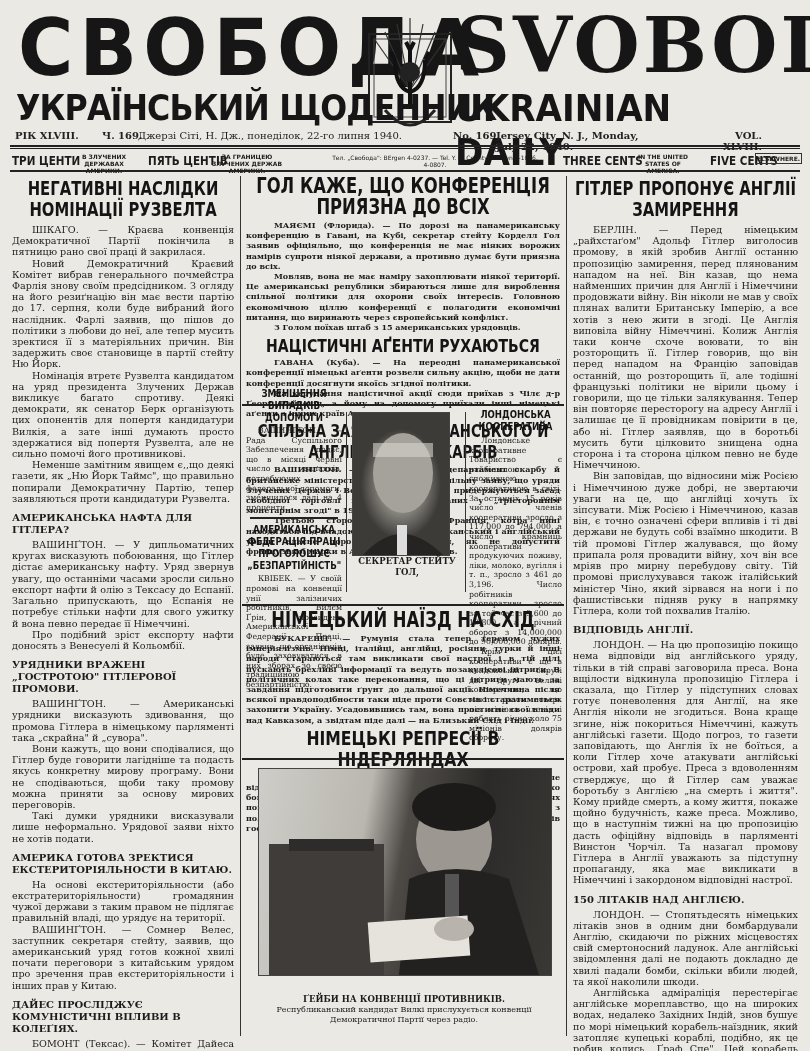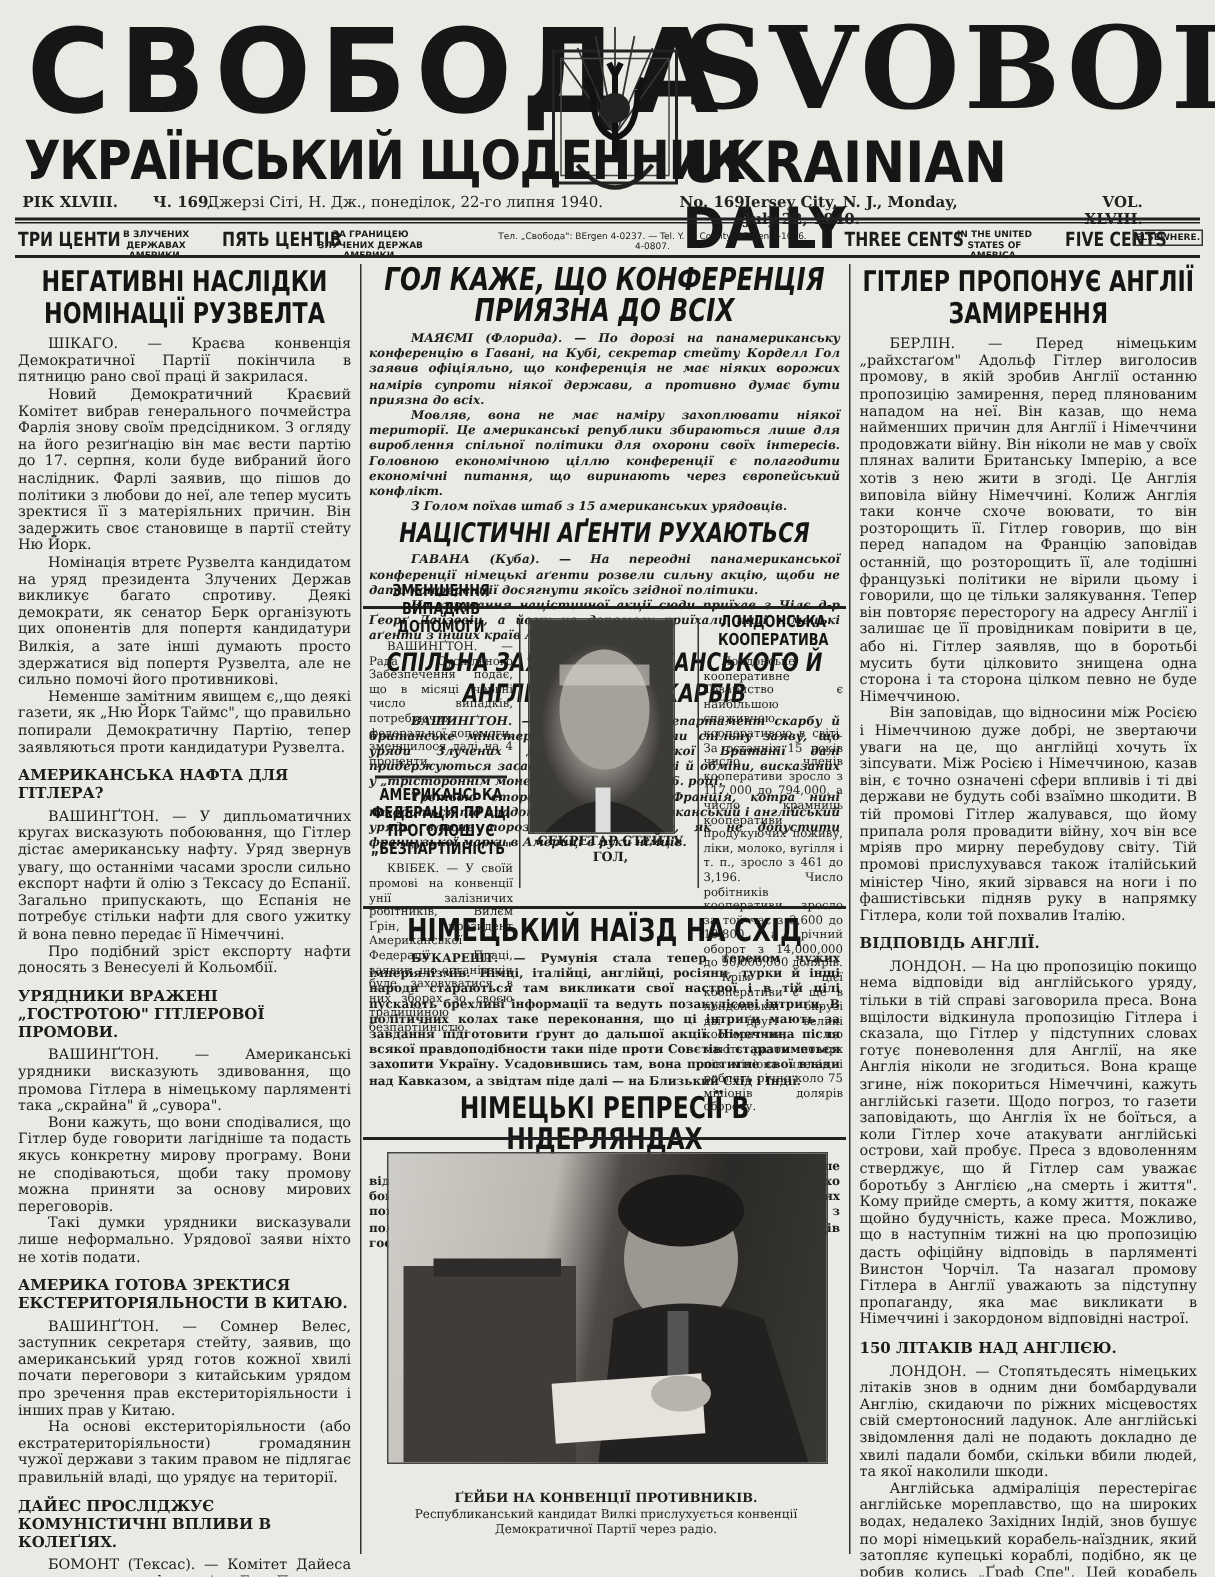--- a/index.html
+++ b/index.html
@@ -145,29 +145,29 @@
     <div class="h2">АМЕРИКАНСЬКА НАФТА ДЛЯ ГІТЛЕРА?</div>
     <p>ВАШИНҐТОН. — У дипльоматичних кругах висказують побоювання, що Гітлер дістає американську нафту. Уряд звернув увагу, що останніми часами зросли сильно експорт нафти й олію з Тексасу до Еспанії. Загально припускають, що Еспанія не потребує стільки нафти для свого ужитку й вона певно передає її Німеччині.</p>
     <p>Про подібний зріст експорту нафти доносять з Венесуелі й Кольомбії.</p>
 
     <div class="h2">УРЯДНИКИ ВРАЖЕНІ „ГОСТРОТОЮ" ГІТЛЕРОВОЇ ПРОМОВИ.</div>
     <p>ВАШИНҐТОН. — Американські урядники висказують здивовання, що промова Гітлера в німецькому парляменті така „скрайна" й „сувора".</p>
     <p>Вони кажуть, що вони сподівалися, що Гітлер буде говорити лагідніше та подасть якусь конкретну мирову програму. Вони не сподіваються, щоби таку промову можна приняти за основу мирових переговорів.</p>
     <p>Такі думки урядники висказували лише неформально. Урядової заяви ніхто не хотів подати.</p>
 
     <div class="h2">АМЕРИКА ГОТОВА ЗРЕКТИСЯ ЕКСТЕРИТОРІЯЛЬНОСТИ В КИТАЮ.</div>
+    <p>На основі екстериторіяльности (або екстратериторіяльности) громадянин чужої держави з таким правом не підлягає правильній владі, що урядує на території.</p>
     <p>ВАШИНҐТОН. — Сомнер Велес, заступник секретаря стейту, заявив, що американський уряд готов кожної хвилі почати переговори з китайським урядом про зречення прав екстериторіяльности і інших прав у Китаю.</p>
-    <p>На основі екстериторіяльности (або екстратериторіяльности) громадянин чужої держави з таким правом не підлягає правильній владі, що урядує на території.</p>
 
     <div class="h2">ДАЙЕС ПРОСЛІДЖУЄ КОМУНІСТИЧНІ ВПЛИВИ В КОЛЕҐІЯХ.</div>
     <p>БОМОНТ (Тексас). — Комітет Дайеса переслухав шерифа повіту Ель Пасо про впливи комуністів у стейтових колеґіях і інших установах.</p>
 
   </div>
 
-  <div class="col" style="left:246px; width:314px;font-style:italic;">
+  <div class="col" style="left:246px; width:314px;">
     <div class="h-cond h1" style="font-size:21px; margin:0 -40px 2px -40px;">ГОЛ КАЖЕ, ЩО КОНФЕРЕНЦІЯ ПРИЯЗНА ДО ВСІХ</div>
     <div class="mid-body">
       <p>МАЯЄМІ (Флорида). — По дорозі на панамериканську конференцію в Гавані, на Кубі, секретар стейту Корделл Гол заявив офіціяльно, що конференція не має ніяких ворожих намірів супроти ніякої держави, а противно думає бути приязна до всіх.</p>
       <p>Мовляв, вона не має наміру захоплювати ніякої території. Це американські републики збираються лише для вироблення спільної політики для охорони своїх інтересів. Головною економічною ціллю конференції є полагодити економічні питання, що виринають через європейський конфлікт.</p>
       <p>З Голом поїхав штаб з 15 американських урядовців.</p>
     </div>
     <div class="h-cond h1" style="font-size:18px; margin:3px -30px 1px -30px;">НАЦІСТИЧНІ АҐЕНТИ РУХАЮТЬСЯ</div>
     <div class="mid-body">
       <p>ГАВАНА (Куба). — На переодні панамериканської конференції німецькі аґенти розвели сильну акцію, щоби не дати конференції досягнути якоїсь згідної політики.</p>
       <p>На керування націстичної акції сюди приїхав з Чілє д-р Ґеорґ Лайзевіц, а йому на допомогу приїхали інші німецькі аґенти з інших країв Америки.</p>

